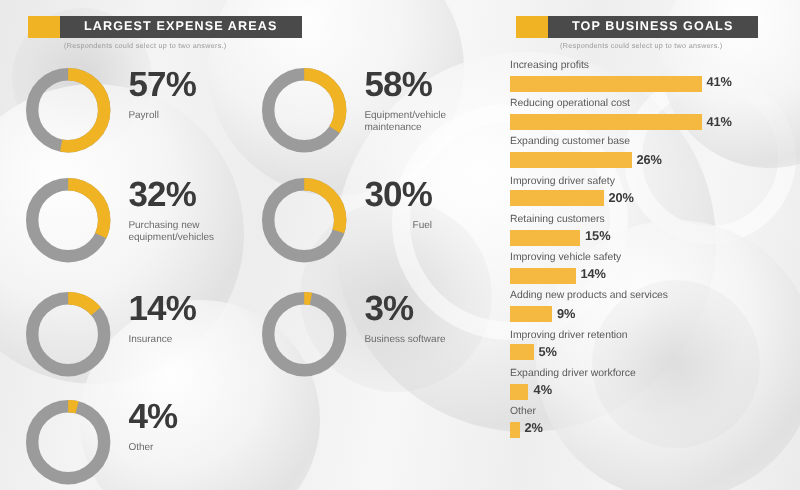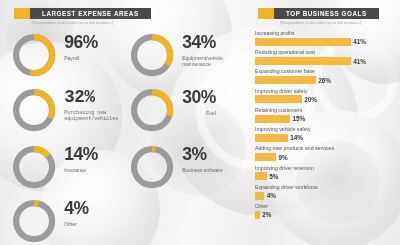--- a/index.html
+++ b/index.html
@@ -165,37 +165,37 @@
 
   <div id="expense-grid">
       <div class="donut-item" style="left: 0px; top: 0px;">
         <div class="donut-wrap">
           <svg width="44.2" height="44.2" viewBox="0 0 44.2 44.2">
             <circle cx="22.1" cy="22.1" r="18" fill="none" stroke="#9b9b9b" stroke-width="6.2"></circle>
             <circle cx="22.1" cy="22.1" r="18" fill="none" stroke="#f0b323" stroke-width="6.2" stroke-dasharray="59.94 53.16" transform="rotate(-90 22.1 22.1)"></circle>
           </svg>
         </div>
         <div class="donut-text">
-          <div class="donut-pct">96%</div>
+          <div class="donut-pct">57%</div>
           <div class="donut-label">Payroll</div>
         </div>
       </div>
       <div class="donut-item" style="left: 118px; top: 0px;">
         <div class="donut-wrap">
           <svg width="44.2" height="44.2" viewBox="0 0 44.2 44.2">
             <circle cx="22.1" cy="22.1" r="18" fill="none" stroke="#9b9b9b" stroke-width="6.2"></circle>
             <circle cx="22.1" cy="22.1" r="18" fill="none" stroke="#f0b323" stroke-width="6.2" stroke-dasharray="38.45 74.64" transform="rotate(-90 22.1 22.1)"></circle>
           </svg>
         </div>
         <div class="donut-text">
-          <div class="donut-pct">34%</div>
+          <div class="donut-pct">58%</div>
           <div class="donut-label">Equipment/vehicle maintenance</div>
         </div>
       </div>
-      <div class="donut-item" style="left: 0px; top: 55px; font-family: Liberation Mono, monospace;">
+      <div class="donut-item" style="left: 0px; top: 55px;">
         <div class="donut-wrap">
           <svg width="44.2" height="44.2" viewBox="0 0 44.2 44.2">
             <circle cx="22.1" cy="22.1" r="18" fill="none" stroke="#9b9b9b" stroke-width="6.2"></circle>
             <circle cx="22.1" cy="22.1" r="18" fill="none" stroke="#f0b323" stroke-width="6.2" stroke-dasharray="36.19 76.91" transform="rotate(-90 22.1 22.1)"></circle>
           </svg>
         </div>
         <div class="donut-text">
           <div class="donut-pct">32%</div>
           <div class="donut-label">Purchasing new equipment/vehicles</div>
         </div>

